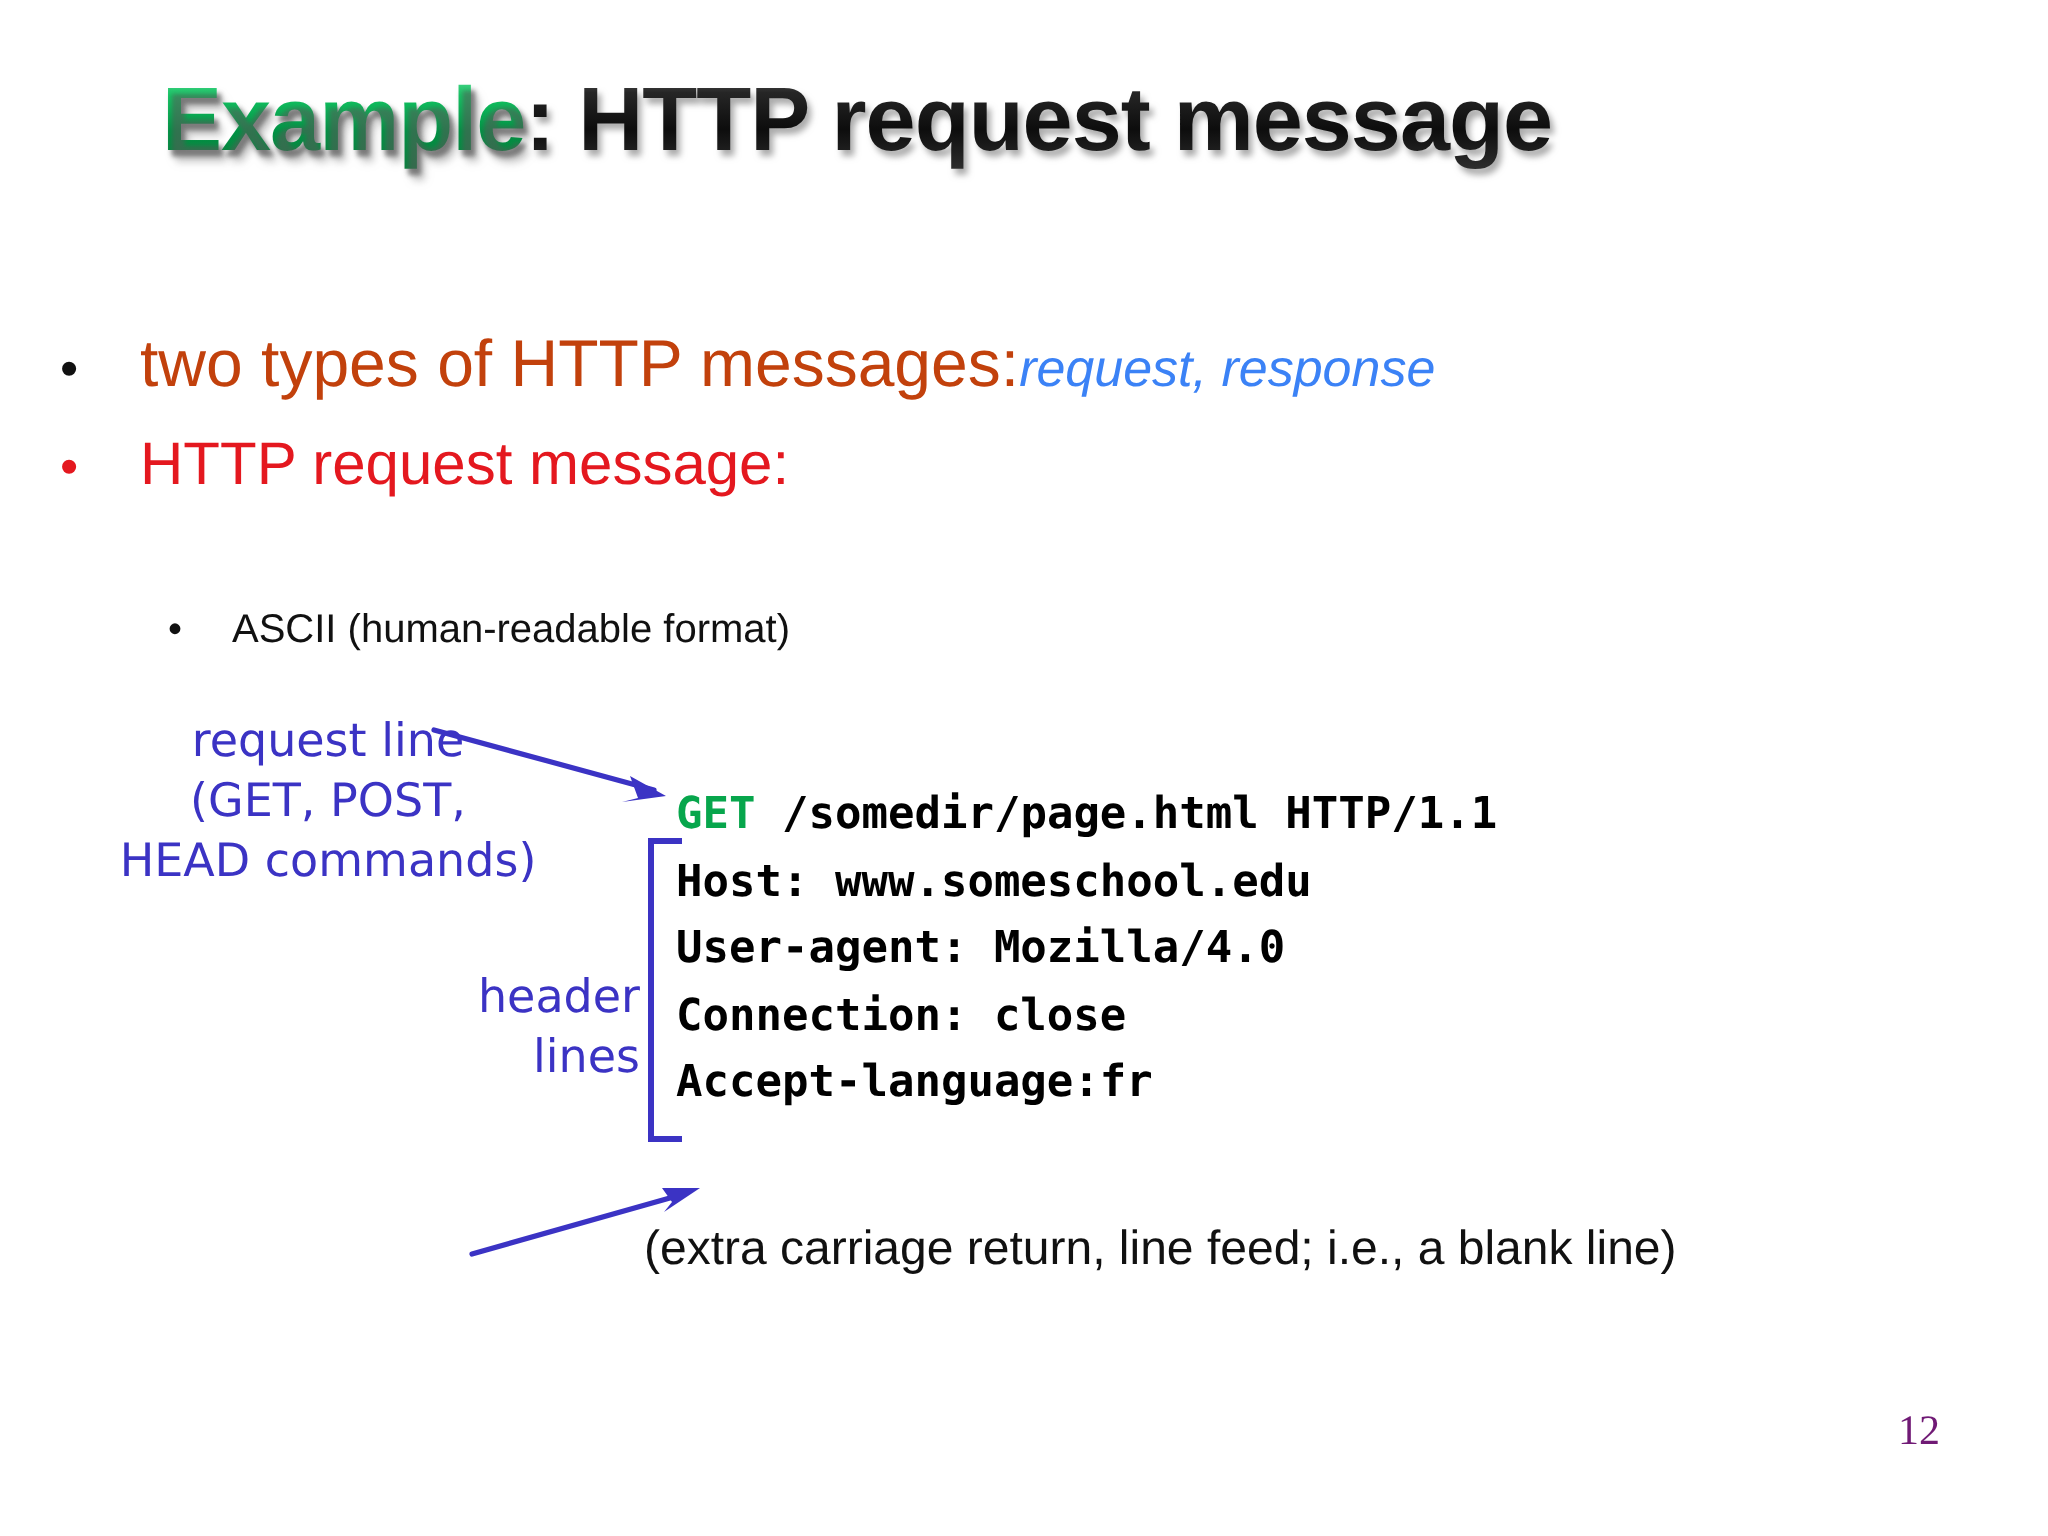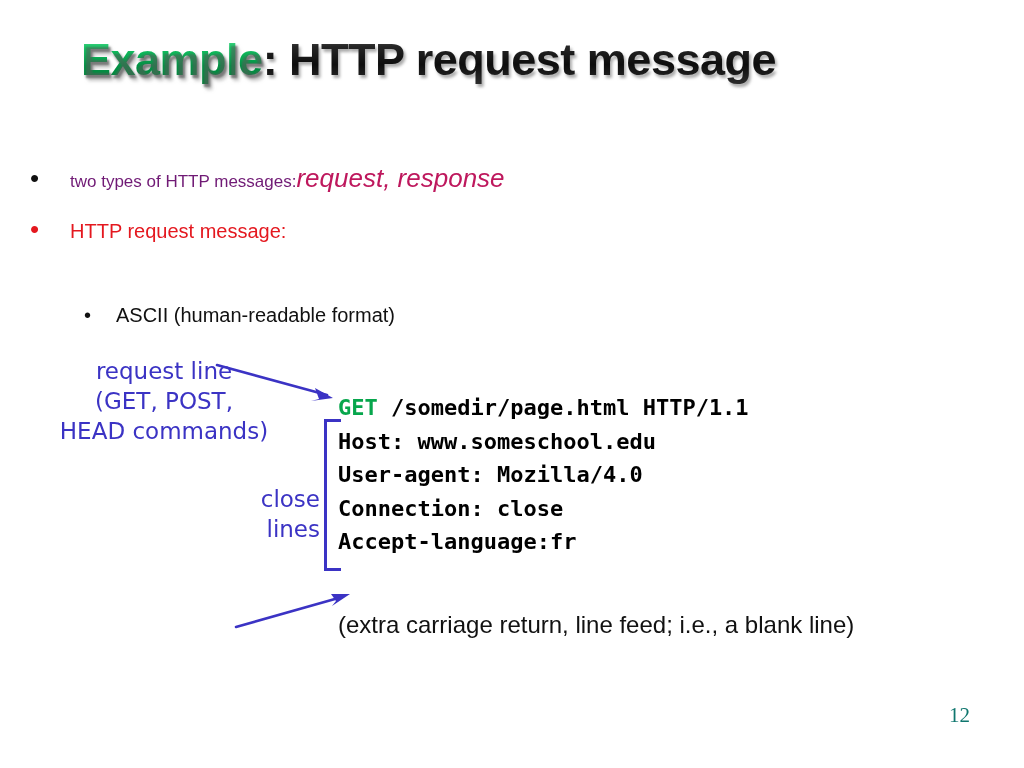--- a/index.html
+++ b/index.html
@@ -55,26 +55,26 @@
     align-items: baseline;
     white-space: nowrap;
   }
   .bullet-dot {
     display: inline-block;
     font-size: 26px;
     line-height: 1;
   }
   .b1 { left: 30px; top: 163px; font-size: 26px; }
   .b1 .bullet-dot { width: 40px; color: #111; }
-  .b1 .txt-main { color: #701a75; font-size: 17px; }
-  .b1 .txt-em { color: #be185d; font-style: italic; font-size: 26px; }
+  .b1 .txt-main { color: #c2410c; font-size: 33px; }
+  .b1 .txt-em { color: #3b82f6; font-style: italic; font-size: 26px; }
 
   .b2 { left: 30px; top: 216px; font-size: 26px; }
   .b2 .bullet-dot { width: 40px; color: #e4181f; }
-  .b2 .txt-main { color: #e4181f; font-size: 20px; }
+  .b2 .txt-main { color: #e4181f; font-size: 30px; }
 
   .b3 { left: 84px; top: 260px; font-size: 20px; }
   .b3 .bullet-dot { width: 32px; font-size: 20px; color: #111; }
   .b3 .txt-main { color: #111; font-size: 20px; margin-top: 44px; }
 
   
   .annot {
     position: absolute;
     color: #3b33c4;
     font-family: "DejaVu Sans", sans-serif;
@@ -133,36 +133,36 @@
   .arrow-svg {
     position: absolute;
     overflow: visible;
   }
   #arrow-request { left: 215px; top: 358px; }
   #arrow-crlf { left: 232px; top: 586px; }
 
   
   #note-blank-line {
     position: absolute;
-    left: 338px;
+    left: 322px;
     top: 611px;
     font-family: "Liberation Sans", sans-serif;
     font-size: 24px;
     color: #111;
     white-space: nowrap;
   }
 
   
   #page-number {
     position: absolute;
     right: 54px;
     top: 703px;
     font-family: "Liberation Serif", serif;
     font-size: 21px;
-    color: #0f766e;
+    color: #701a75;
   }
 </style>
 </head>
 <body>
 
 <div id="slide">
 
   <div id="title">
     <span class="word-green">Example</span><span class="word-black">: HTTP request message</span>
   </div>
@@ -187,21 +187,21 @@
 (GET, POST,
 HEAD commands)</div>
 
   <svg class="arrow-svg" id="arrow-request" width="130" height="50" viewBox="0 0 130 50">
     <line x1="2" y1="7" x2="112" y2="37" stroke="#3b33c4" stroke-width="2.6" stroke-linecap="round"></line>
     <polygon points="118,40 100,30 104,41 96,43" fill="#3b33c4"></polygon>
   </svg>
 
   <div id="header-bracket"></div>
 
-  <div class="annot" id="annot-header-lines">close
+  <div class="annot" id="annot-header-lines">header
 lines</div>
 
   <div id="code"><span class="tok-get">GET</span><span> /somedir/page.html HTTP/1.1</span>
 <span>Host: www.someschool.edu</span>
 <span>User-agent: Mozilla/4.0</span>
 <span>Connection: close</span>
 <span>Accept-language:fr</span></div>
 
 
   <svg class="arrow-svg" id="arrow-crlf" width="130" height="50" viewBox="0 0 130 50">

